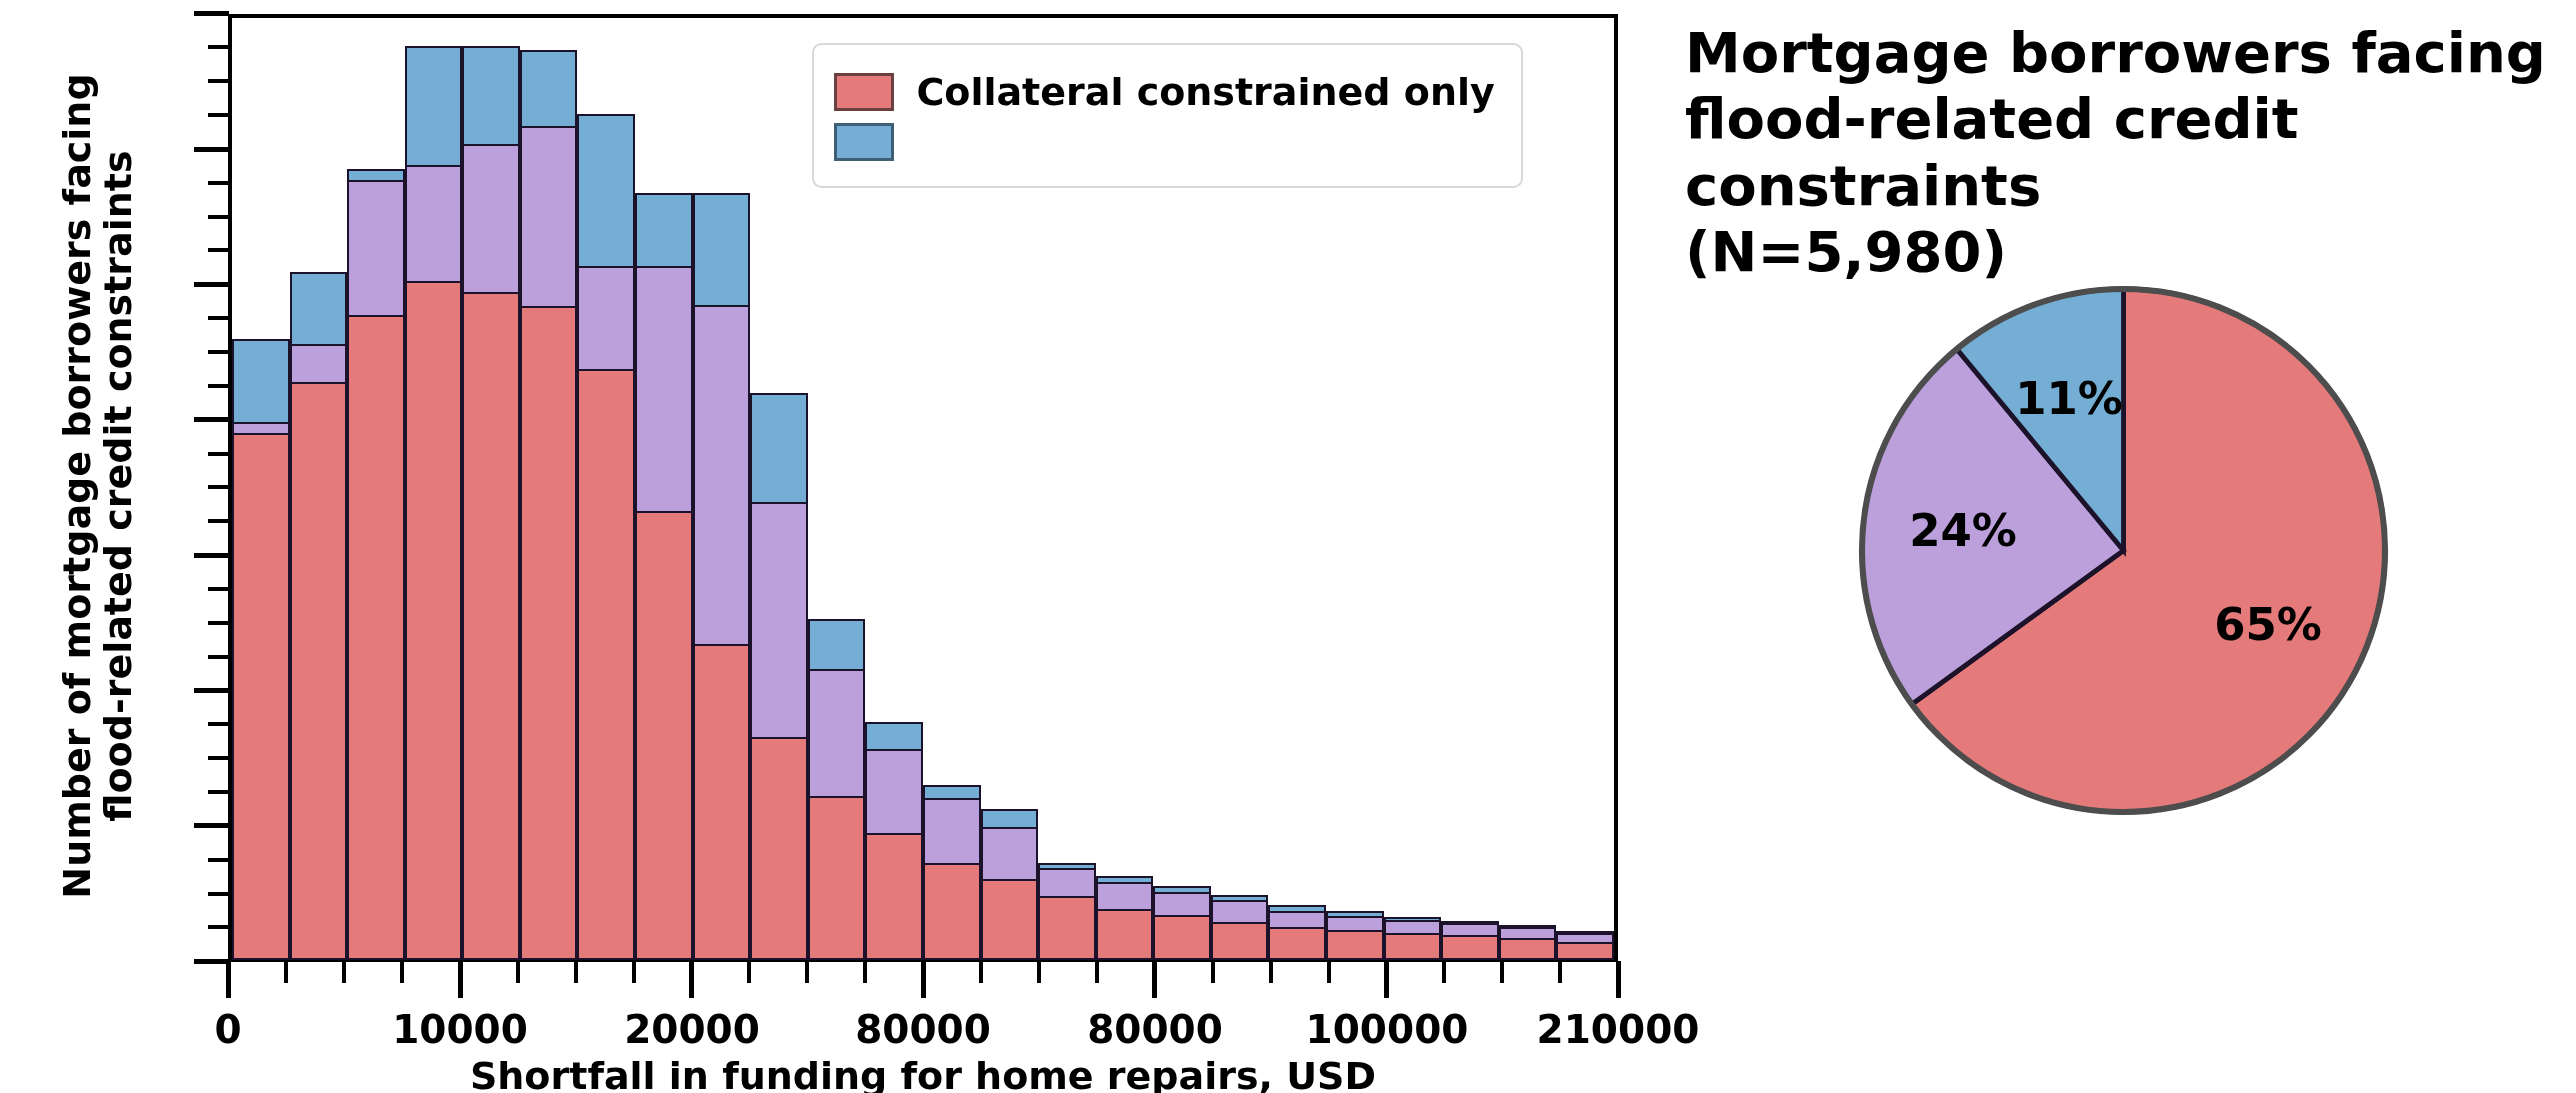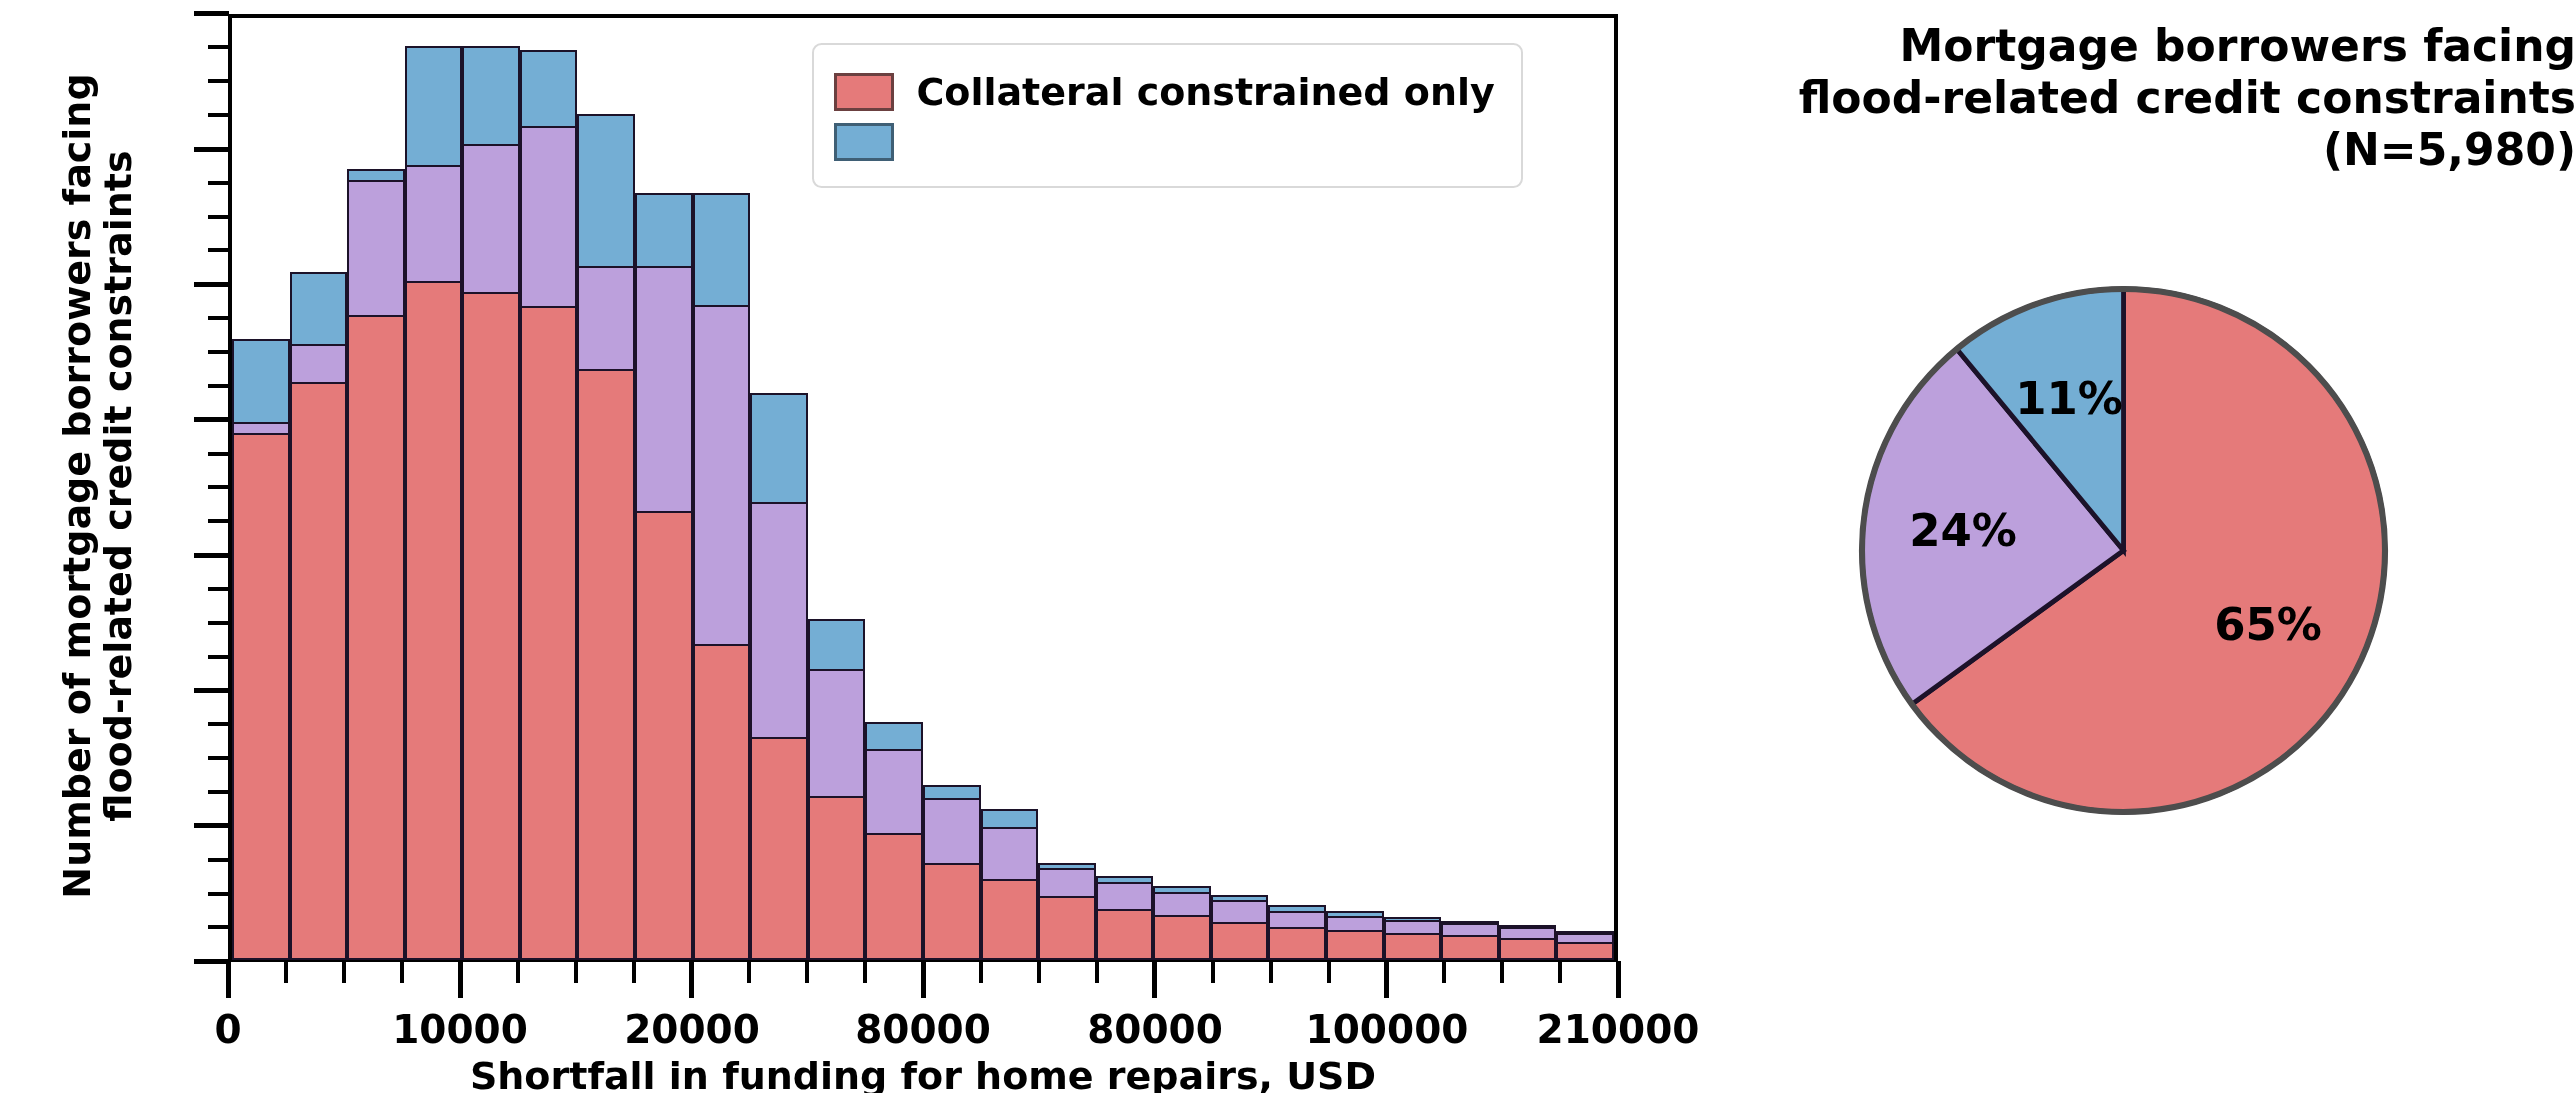--- a/index.html
+++ b/index.html
@@ -93,21 +93,21 @@
   }
   .legend-swatch.red{background:#e57a7a;border-color:#6b4040;}
   .legend-swatch.purple{background:#bca0dc;border-color:#4a3b5c;}
   .legend-swatch.blue{background:#74aed4;border-color:#3f5f75;}
   .legend-label{font-size:38px;font-weight:bold;color:#000;white-space:nowrap;}
 
   
   #pie-panel{position:absolute;left:1685px;top:0;width:891px;height:1094px;}
   #pie-title{
     position:absolute;left:0;top:20.4px;width:891px;
-    text-align:right;font-size:44px;font-weight:bold;color:#000;line-height:1.18;
+    text-align:left;font-size:56px;font-weight:bold;color:#000;line-height:1.18;
   }
   #pie-wrap{
     position:absolute;left:160px;top:272px;width:557px;height:557px;
   }
   #pie-svg{display:block;width:557px;height:557px;}
   .pie-pct{
     position:absolute;
     font-size:45px;font-weight:bold;color:#000;
     transform:translate(-50%,-50%);
     white-space:nowrap;

